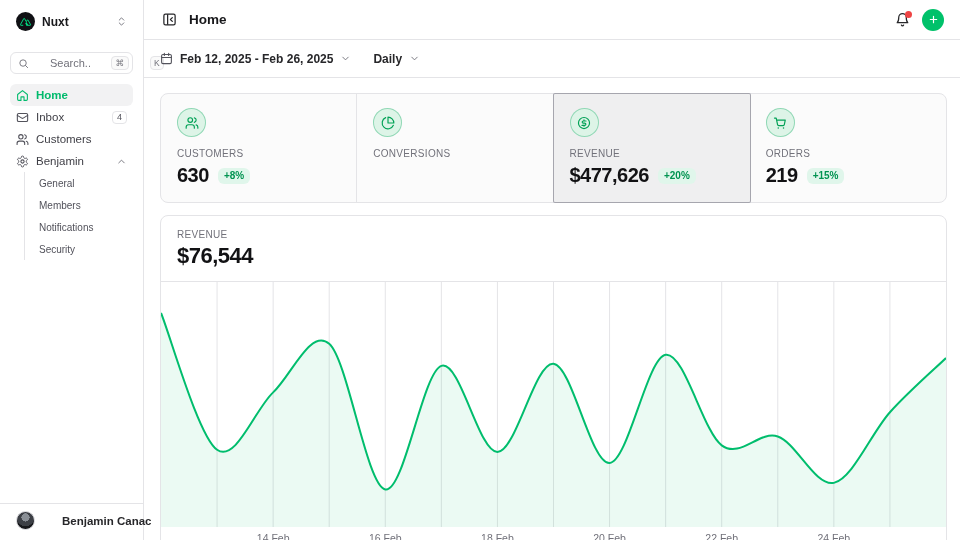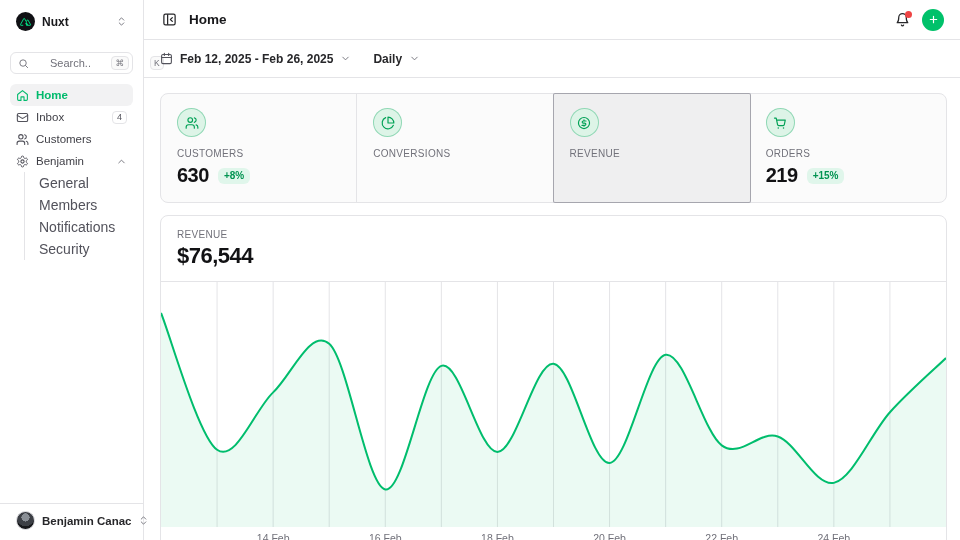--- a/index.html
+++ b/index.html
@@ -26,30 +26,30 @@
   .nav-item { display:flex; align-items:center; gap:7px; height:22px; padding:0 6px;
     border-radius:6px; font-size:11.5px; color:#3f3f46; cursor:pointer; }
   .nav-item .lbl { flex:1; white-space:nowrap; }
   .nav-item.active { background:#f2f2f3; color:#00ba6c; font-weight:600; }
   .nav-item.active .ic { color:#00ba6c; }
   .nav-item .ic { color:#52525b; }
   .badge-kbd { font-size:9px; color:#52525b; border:1px solid #e4e4e7; border-radius:4px;
     padding:0.5px 4px; background:#fff; }
   .subnav { display:flex; flex-direction:column; margin-left:14px; border-left:1px solid #e4e4e7;
     padding-left:10px; }
-  .subnav-item { height:22px; display:flex; align-items:center; font-size:14px; color:#52525b;
+  .subnav-item { height:22px; display:flex; align-items:center; font-size:10px; color:#52525b;
     cursor:pointer; border-radius:6px; padding:0 4px; }
   .sidebar-spacer { flex:1; }
   .ext { color:#a1a1aa; margin-left:1px; margin-bottom:6px; }
   .sidebar-divider { border-top:1px solid #e4e4e7; margin:7px -10px 0; }
   .user-row { display:flex; align-items:center; gap:7px; padding:7px 6px 2px; cursor:pointer; }
   .avatar { width:19px; height:19px; border-radius:50%; flex:0 0 19px;
     background:radial-gradient(circle at 50% 32%, #8a8f96 0 28%, #3c3f45 29% 60%, #17181b 61%);
     border:0.5px solid #d4d4d8; }
-  .user-name { font-size:11.5px; font-weight:600; color:#27272a; flex:1; white-space:nowrap; }
+  .user-name { font-size:11.5px; font-weight:600; color:#27272a; flex:1; white-space:nowrap;margin-left:20px; }
 
   
   .main { flex:1; display:flex; flex-direction:column; min-width:0; }
   .topbar { height:40px; flex:0 0 40px; border-bottom:1px solid #e4e4e7; display:flex;
     align-items:center; padding:0 16px; gap:10px; }
   .icon-btn { background:none; border:0; color:#27272a; cursor:pointer; display:flex;
     align-items:center; padding:2px; position:relative; }
   .page-title { font-size:13.5px; font-weight:700; color:#18181b; flex:1; }
   .bell-wrap { position:relative; }
   .bell-dot { position:absolute; top:1px; right:0px; width:7px; height:7px; border-radius:50%;
@@ -319,20 +319,24 @@
             </span>
           <div class="stat-label">CONVERSIONS</div>
         </div>
         <div class="stat selected">
           <span class="stat-icon">
               <svg class="ic" width="14" height="14">
                 <use href="#i-circle-dollar"></use>
               </svg>
             </span>
           <div class="stat-label">REVENUE</div>
+          <div class="stat-value-row">
+            <span class="stat-value">$477,626</span>
+            <span class="delta-badge">+20%</span>
+          </div>
         </div>
         <div class="stat">
           <span class="stat-icon">
               <svg class="ic" width="14" height="14">
                 <use href="#i-cart"></use>
               </svg>
             </span>
           <div class="stat-label">ORDERS</div>
           <div class="stat-value-row">
             <span class="stat-value">219</span>

